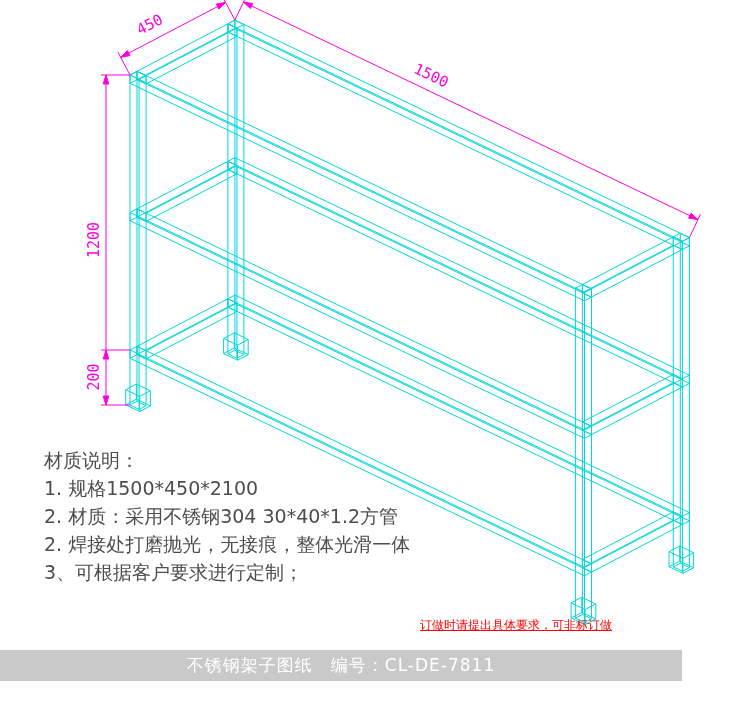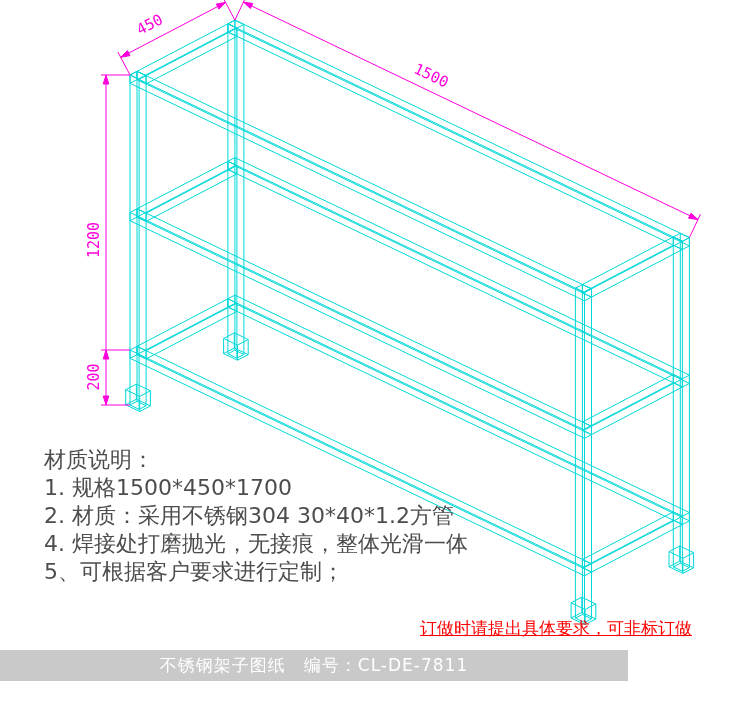--- a/index.html
+++ b/index.html
@@ -9,29 +9,29 @@
   }
   #cad{position:absolute;left:0;top:0;}
   .dim-label{
     fill:#ff00dd;
     font-family:"DejaVu Sans Mono",monospace;
     font-size:15px;
     text-anchor:middle;
   }
   .notes{
     position:absolute;left:44px;top:446px;
-    color:#4d4d4d;font-size:22px;line-height:28px;white-space:nowrap;
+    color:#4d4d4d;font-size:19px;line-height:28px;white-space:nowrap;
   }
   .warning{
     position:absolute;left:420px;top:617px;
-    color:#ff0000;font-size:17px;white-space:nowrap;
+    color:#ff0000;font-size:12px;white-space:nowrap;
     text-decoration:underline;
   }
   .footer{
-    position:absolute;left:0;top:650px;width:628px;height:31px;
+    position:absolute;left:0;top:650px;width:682px;height:31px;
     background:#c9c9c9;color:#ffffff;font-size:17px;line-height:31px;
     text-align:center;letter-spacing:1px;
   }
 </style>
 </head>
 <body>
 
 <div class="sheet">
 
   <svg id="cad" width="750" height="708" viewBox="0 0 750 708">
@@ -43,24 +43,24 @@
         <path d="M120.7 57.3L127.4 50.6L130.0 55.6ZM225.6 2.4L218.9 9.1L216.3 4.1ZM243.5 2.1L252.8 3.5L250.4 8.5ZM698.0 219.6L688.6 218.2L691.0 213.2ZM106.0 75.0L108.8 84.0L103.2 84.0ZM106.0 405.0L103.2 396.0L108.8 396.0ZM106.0 350.0L108.8 359.0L103.2 359.0Z" stroke="#ff00dd" fill="#ff00dd" stroke-width="1"></path>
       </g>
     <text class="dim-label" transform="translate(152,29) rotate(-27.6)">450</text>
     <text class="dim-label" transform="translate(429,80) rotate(25.6)">1500</text>
     <text class="dim-label" transform="translate(99,240) rotate(-90)">1200</text>
     <text class="dim-label" transform="translate(99,377) rotate(-90)">200</text>
   </svg>
 
   <div class="notes">
     <div>材质说明：</div>
-    <div>1. 规格1500*450*1700</div>
+    <div>1. 规格1500*450*2100</div>
     <div>2. 材质：采用不锈钢304 30*40*1.2方管</div>
-    <div>4. 焊接处打磨抛光，无接痕，整体光滑一体</div>
-    <div>5、可根据客户要求进行定制；</div>
+    <div>2. 焊接处打磨抛光，无接痕，整体光滑一体</div>
+    <div>3、可根据客户要求进行定制；</div>
   </div>
 
   <div class="warning">订做时请提出具体要求，可非标订做</div>
 
   <div class="footer">
     <span>不锈钢架子图纸　编号：CL-DE-7811</span>
   </div>
 
 </div>
 

